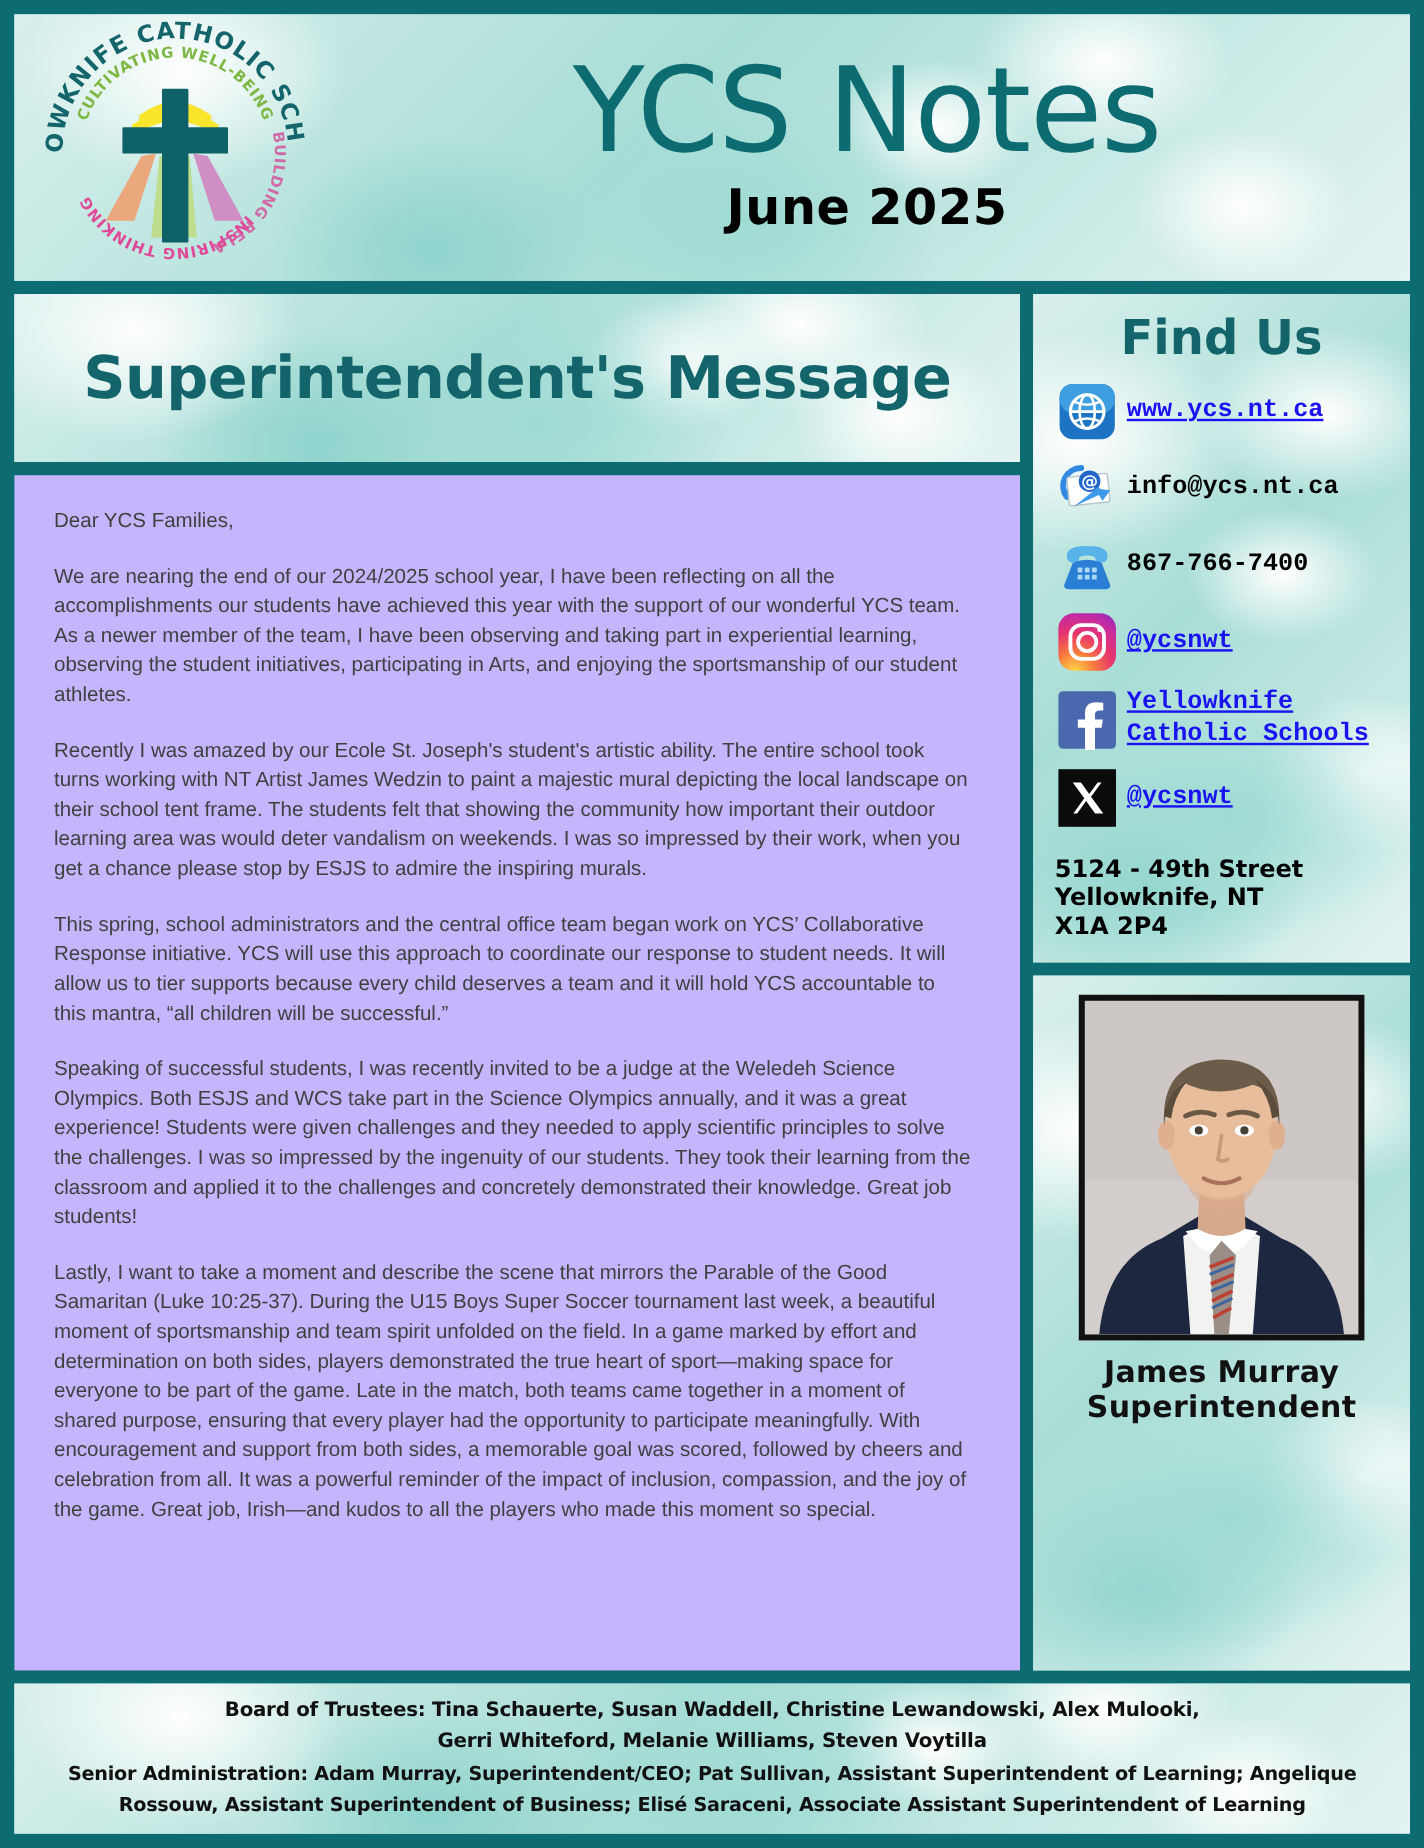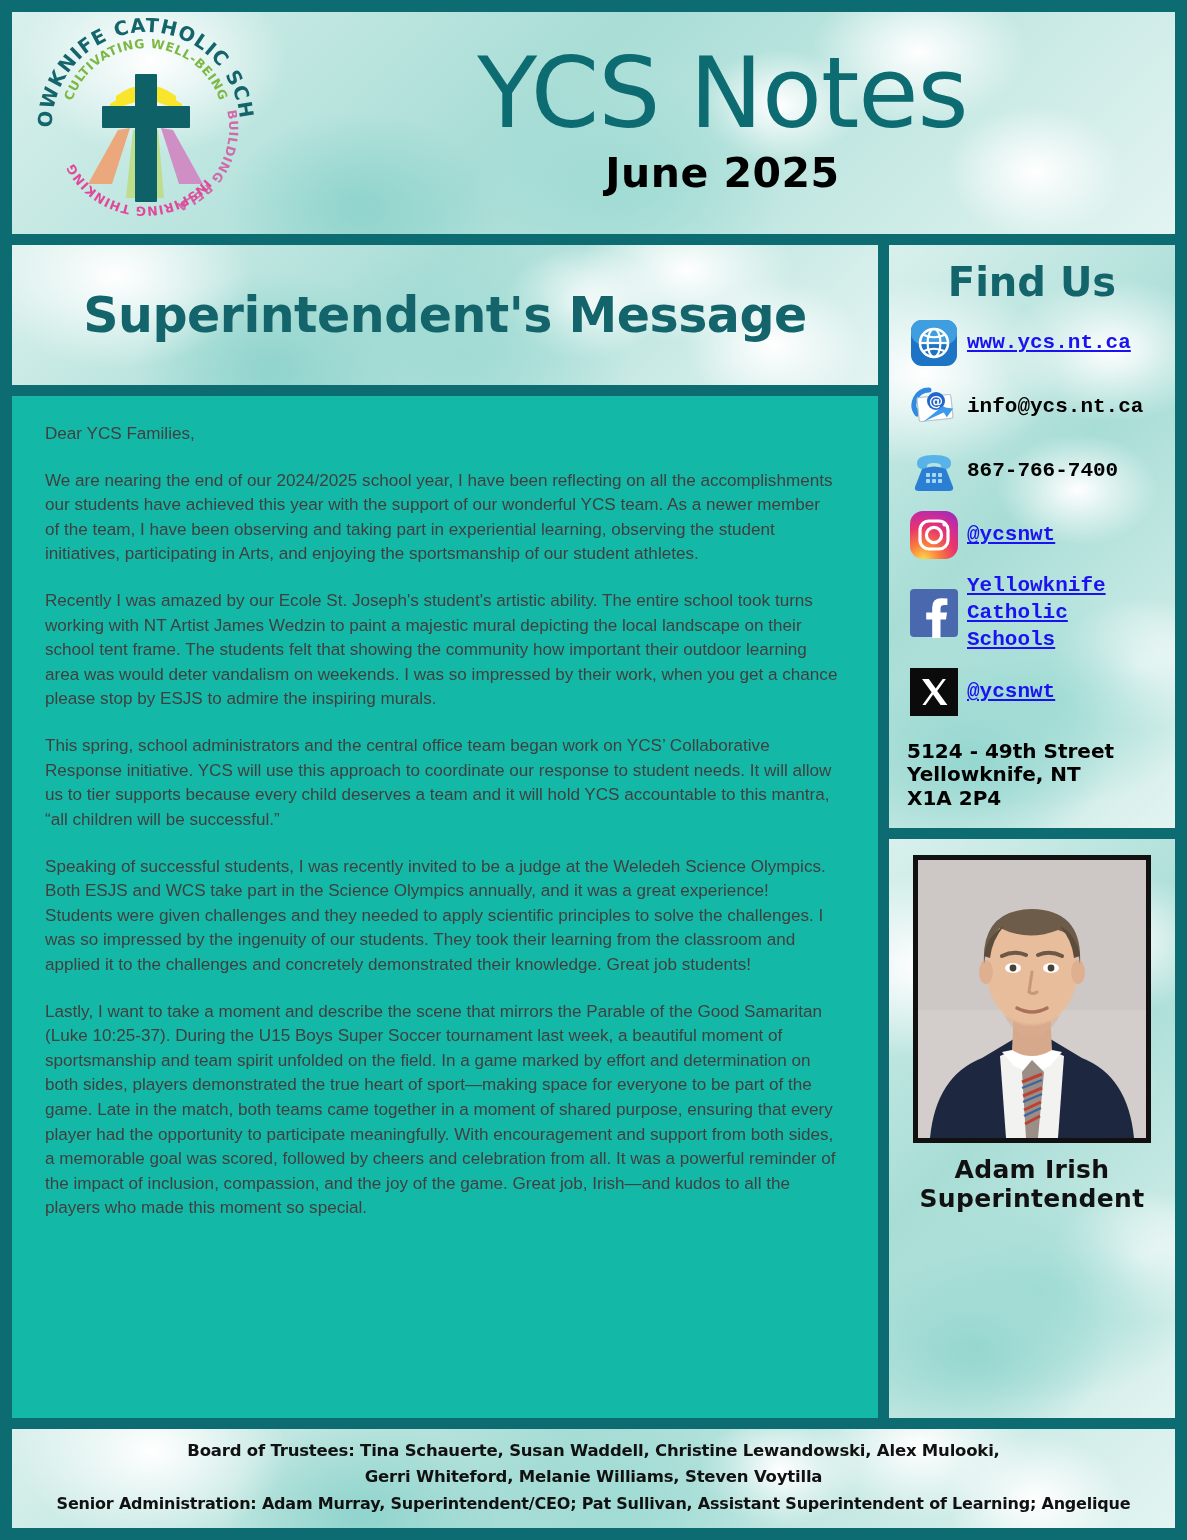--- a/index.html
+++ b/index.html
@@ -92,21 +92,21 @@
     min-height: 0;
   }
   .col-main {
     flex: 1;
     display: flex;
     flex-direction: column;
     gap: 11px;
     min-width: 0;
   }
   .col-side {
-    width: 286px;
+    width: 314px;
     flex: none;
     display: flex;
     flex-direction: column;
     gap: 11px;
   }
 
   
   .section-banner {
     height: 140px;
     flex: none;
@@ -118,21 +118,21 @@
     font-family: "DejaVu Sans", sans-serif;
     font-size: 49px;
     font-weight: bold;
     color: #14656b;
     letter-spacing: -0.5px;
   }
 
   
   .letter {
     flex: 1;
-    background: #14b8a6;
+    background: #c4b5fd;
     box-sizing: border-box;
     padding: 26px 40px 14px 33px;
     overflow: hidden;
   }
   .letter p {
     margin: 0 0 22px 0;
     font-family: "Liberation Sans", sans-serif;
     font-size: 17.1px;
     line-height: 1.44;
     color: #404040;
@@ -464,27 +464,28 @@
             <circle cx="133" cy="108" r="3.4" fill="#4a4136"></circle>
 
             <path d="M 114,112 L 111,132 q 4,3 8,0" stroke="#c99878" stroke-width="3" fill="none" stroke-linecap="round"></path>
 
             <path d="M 99,148 q 15,8 30,0" stroke="#a9705c" stroke-width="3.4" fill="none" stroke-linecap="round"></path>
 
             <path d="M 86,155 q 28,18 56,0 q -12,22 -28,22 q -16,0 -28,-22 z" fill="#dbab8c" opacity="0.5"></path>
           </svg>
         </div>
         <div class="portrait-caption">
-          <div>Adam Irish</div>
+          <div>James Murray</div>
           <div>Superintendent</div>
         </div>
       </div>
 
     </div>
   </div>
 
   <div class="footer wash">
     <div class="footer-line">Board of Trustees: Tina Schauerte, Susan Waddell, Christine Lewandowski, Alex Mulooki,</div>
     <div class="footer-line">Gerri Whiteford, Melanie Williams, Steven Voytilla</div>
     <div class="footer-line small">Senior Administration: Adam Murray, Superintendent/CEO; Pat Sullivan, Assistant Superintendent of Learning; Angelique</div>
+    <div class="footer-line small">Rossouw, Assistant Superintendent of Business; Elisé Saraceni, Associate Assistant Superintendent of Learning</div>
   </div>
 
 </div>
 
 </body></html>

